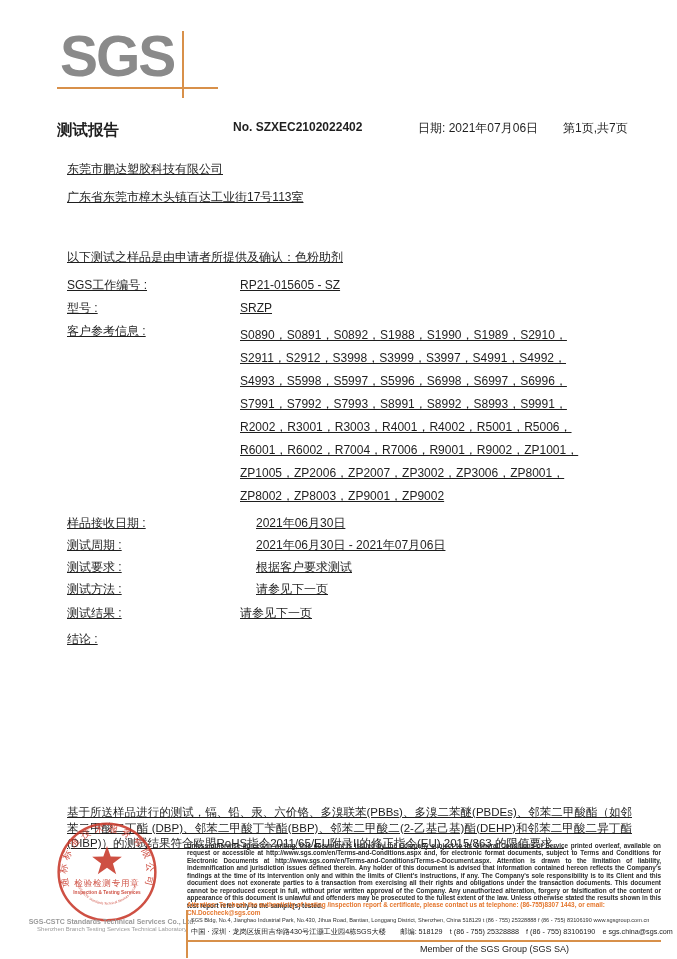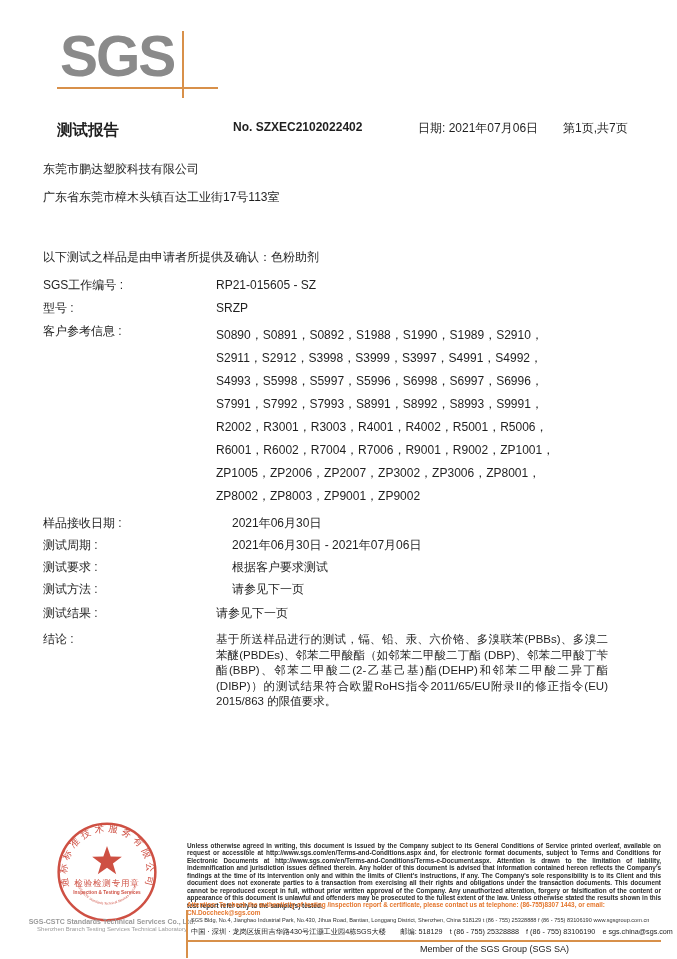--- a/index.html
+++ b/index.html
@@ -18,30 +18,30 @@
   .crop-v{position:absolute;left:182px;top:31px;width:2px;height:67px;background:#d8904a;}
   .title-row{
     position:absolute;left:57px;top:120px;right:20px;
     display:flex;align-items:flex-start;font-size:12px;
   }
   .doc-title{font-size:15.5px;font-weight:bold;width:176px;}
   .doc-no{width:185px;font-weight:bold;}
   .doc-date{width:145px;}
   .doc-page{flex:1;}
   
-  .main{position:absolute;left:43px;top:162px;width:565px;font-size:12px;line-height:15px;}
+  .main{position:absolute;left:67px;top:162px;width:565px;font-size:12px;line-height:15px;text-decoration:underline;}
   .company-name{margin:0 0 8px 0;}
   .company-addr{margin:13px 0 45px 0;}
   .statement{margin:0 0 13px 0;}
   .row{display:flex;margin-bottom:8px;}
   .row .lbl{width:173px;flex:0 0 173px;}
   .row .val{flex:1;}
   .ref-line{line-height:23px;}
   .row.tight{margin-bottom:7px;gap:16px;}
-  .row.conclusion{margin-top:11px;}
+  .row.conclusion{margin-top:11px;flex-direction:column;}
   .row.conclusion .val{font-size:11.5px;line-height:15.5px;text-align:justify;}
   .row.result-row{margin-top:9px;margin-bottom:8px;}
   
   .legal{
     position:absolute;left:187px;top:842px;width:474px;
     font-size:6.4px;line-height:7.45px;font-weight:bold;
     text-align:justify;color:#2d2d2d;
   }
   .attention{
     position:absolute;left:187px;top:901px;width:474px;

